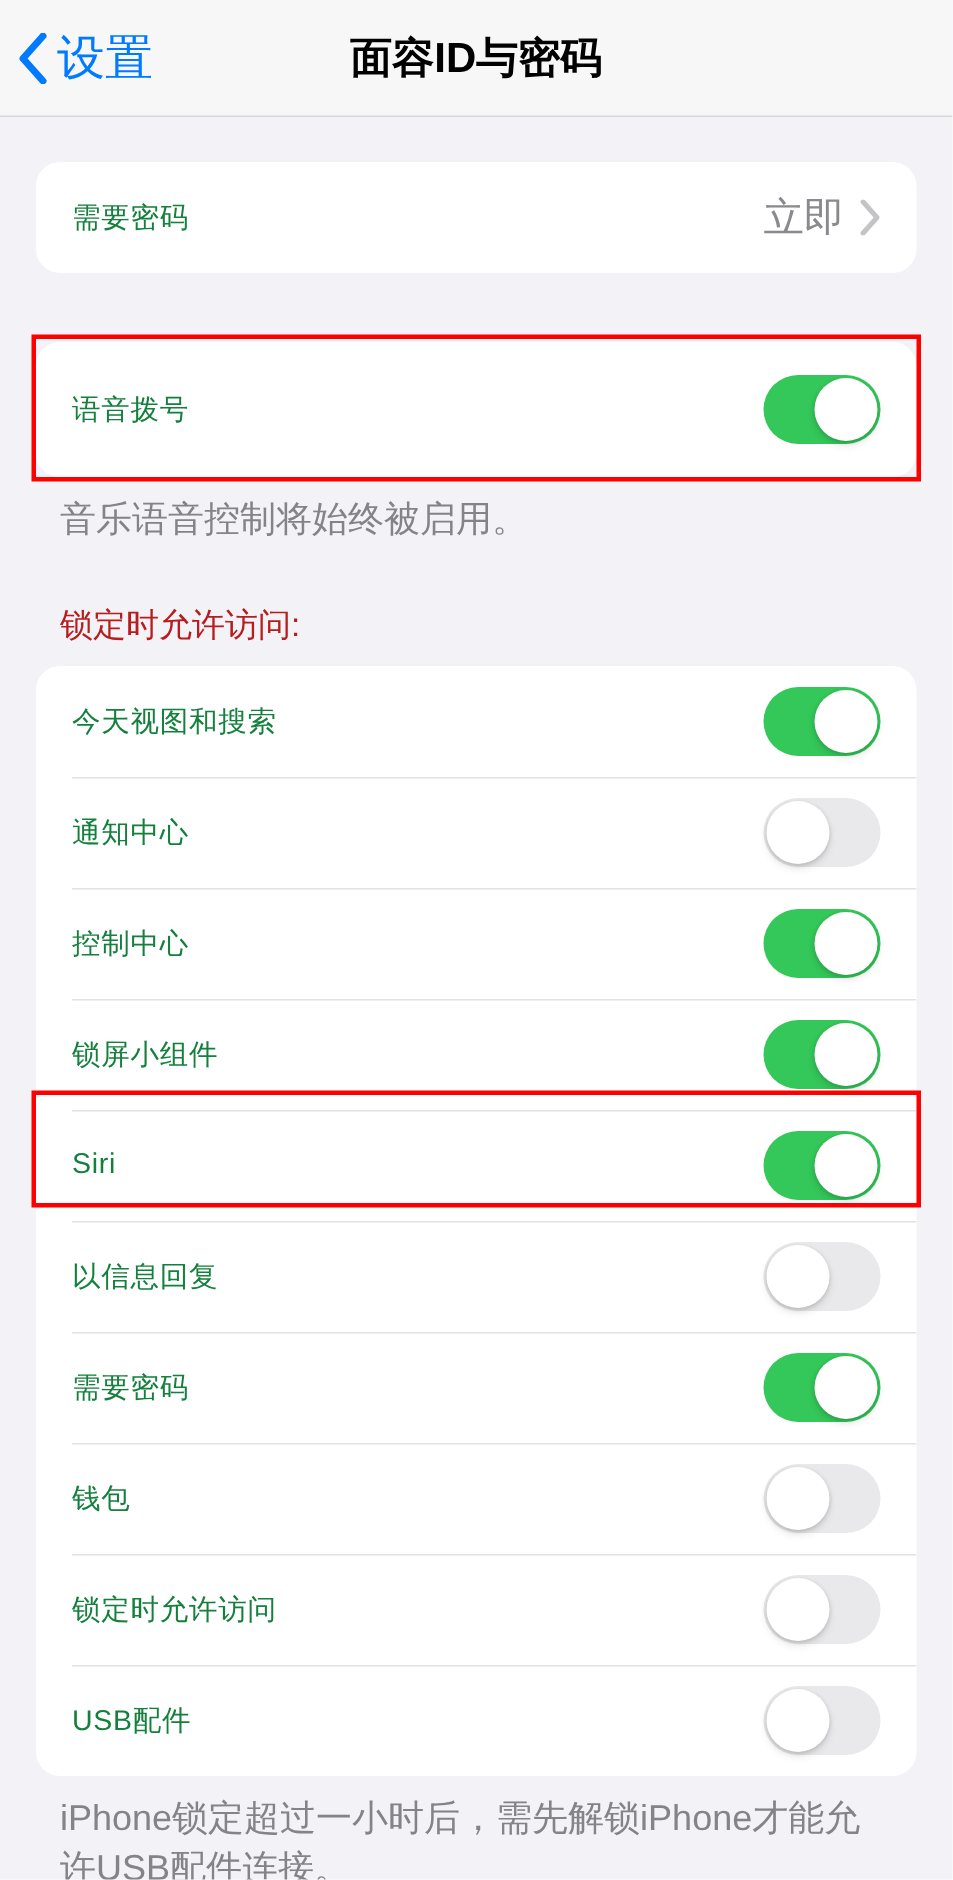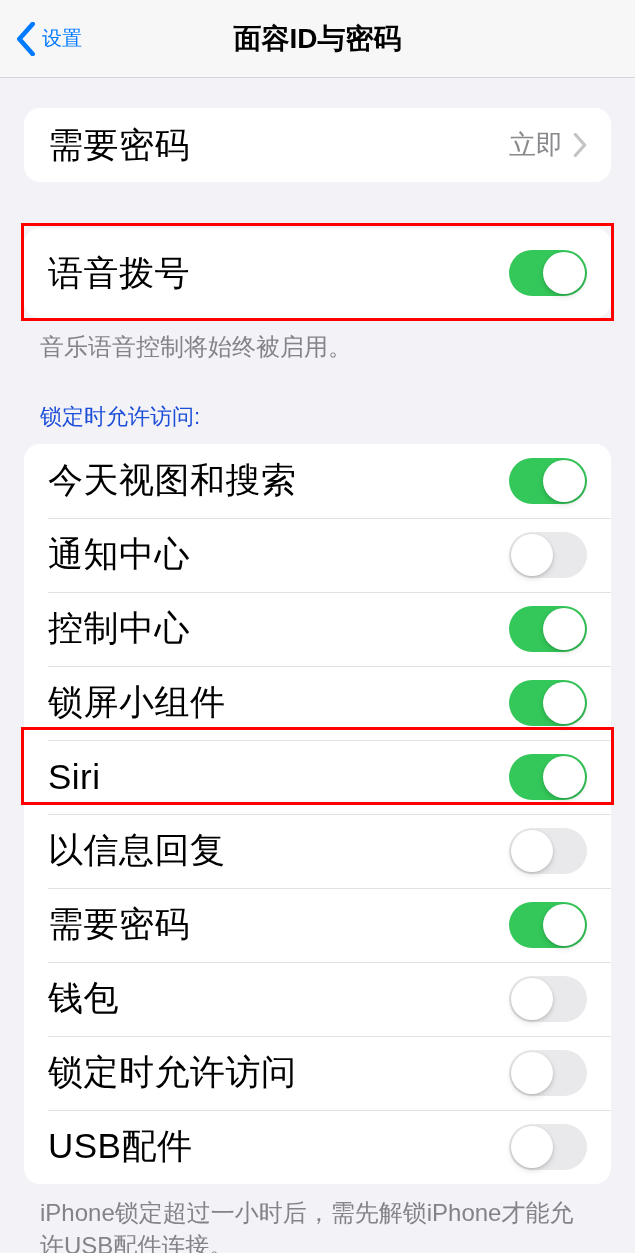--- a/index.html
+++ b/index.html
@@ -19,24 +19,24 @@
       height: 78px;
       background: #f7f7f8;
       border-bottom: 1px solid #d7d7db;
       display: flex;
       align-items: center;
       position: relative;
     }
     .back-button {
       display: flex;
       align-items: center;
+      padding-left: 12px;
       color: #007aff;
-      font-size: 20px;
+      font-size: 32px;
       cursor: pointer;
-      margin-left: 16px;
     }
     .back-chevron {
       width: 20px;
       height: 34px;
       margin-right: 6px;
     }
     .nav-title {
       position: absolute;
       left: 50%;
       transform: translateX(-50%);
@@ -67,22 +67,22 @@
     .row + .row::before {
       content: "";
       position: absolute;
       top: 0;
       left: 24px;
       right: 0;
       height: 1px;
       background: #e2e2e5;
     }
     .row-label {
-      font-size: 35px;
-      color: #000000;
+      font-size: 19px;
+      color: #15803d;
       letter-spacing: 0.5px;
     }
     .row-value {
       display: flex;
       align-items: center;
       gap: 10px;
       margin-left: 16px;
     }
     .value-text {
       font-size: 27px;
@@ -124,21 +124,21 @@
     }
     .footer-text {
       padding: 12px 40px 0 40px;
       font-size: 24px;
       color: #838388;
       line-height: 1.4;
     }
     .header-text {
       padding: 38px 40px 12px 40px;
       font-size: 22px;
-      color: #1d4ed8;
+      color: #b91c1c;
     }
     .highlight-box {
       position: absolute;
       border: 3px solid #ff0000;
       pointer-events: none;
       z-index: 100;
     }
     .hl1 {
       top: 223px;
       left: 21px;

